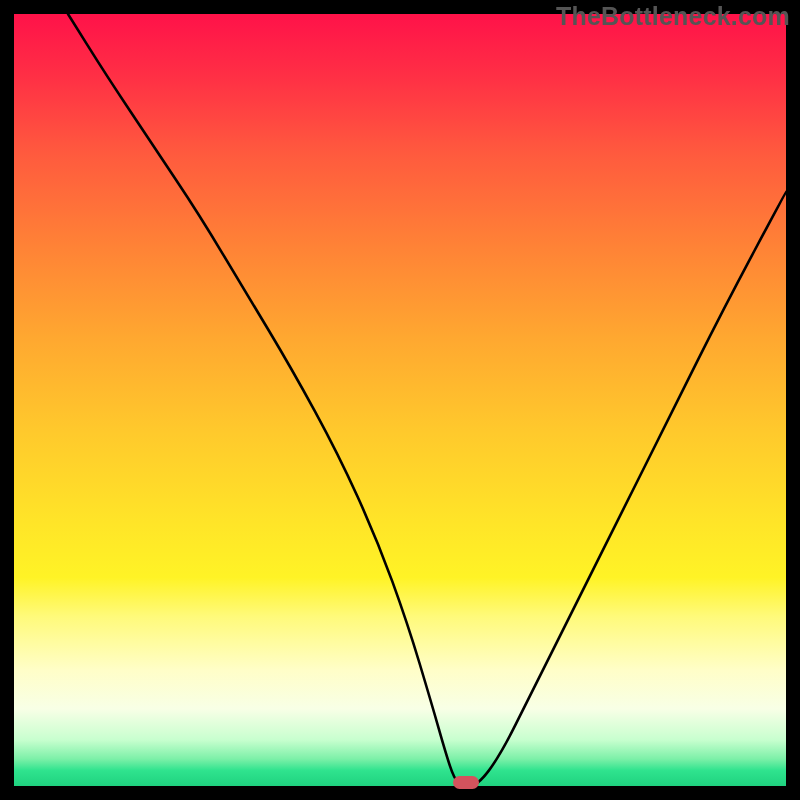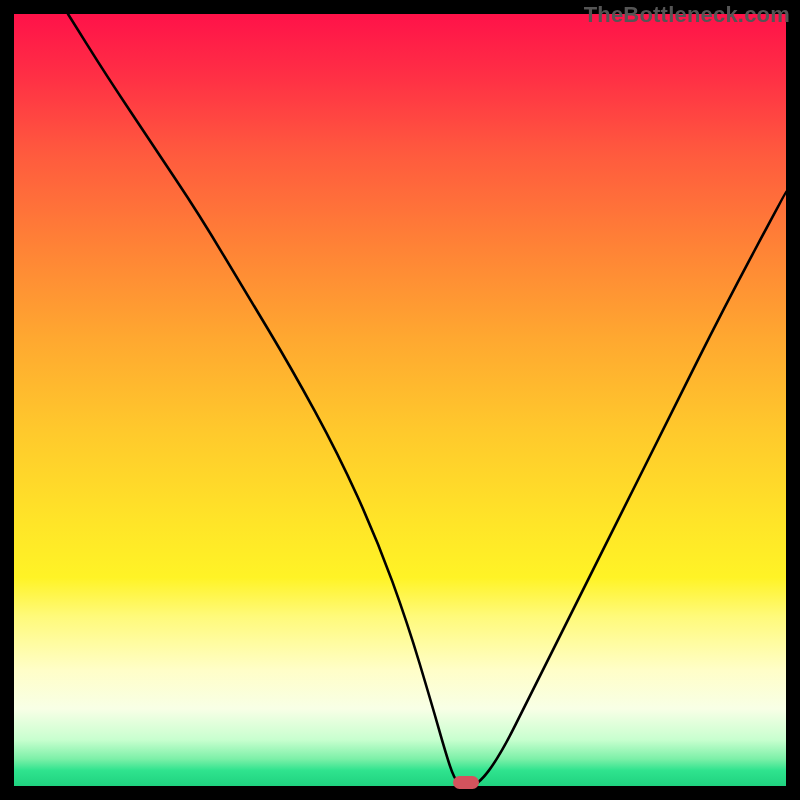--- a/index.html
+++ b/index.html
@@ -34,21 +34,21 @@
       #7cf0a8 96.5%,
       #2fe38e 98%,
       #1fd27f 100%
     );
   }
   .watermark {
     position: absolute;
     top: 2px;
     right: 10px;
     font-family: Arial, Helvetica, sans-serif;
-    font-size: 22px;
+    font-size: 25px;
     font-weight: 600;
     color: #555;
     letter-spacing: 0.2px;
     user-select: none;
     text-align: center;
   }
   .curve-svg {
     position: absolute;
     left: 0;
     top: 0;

